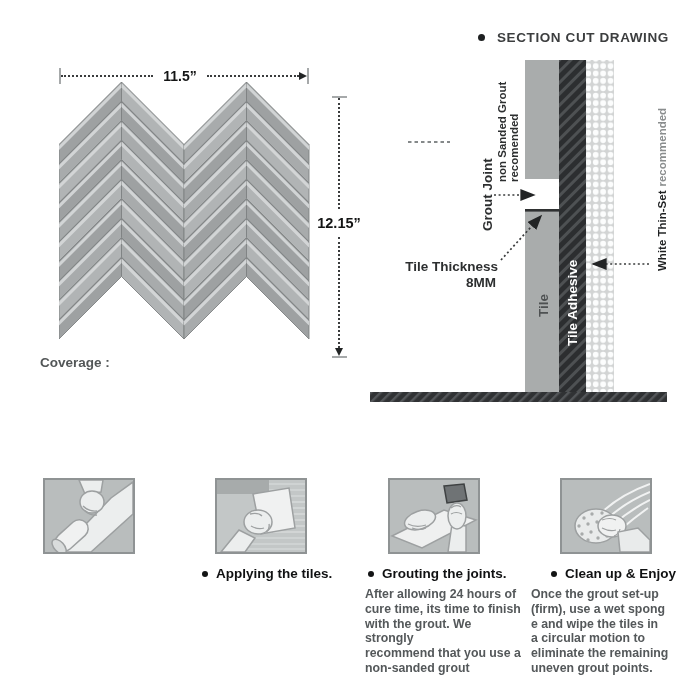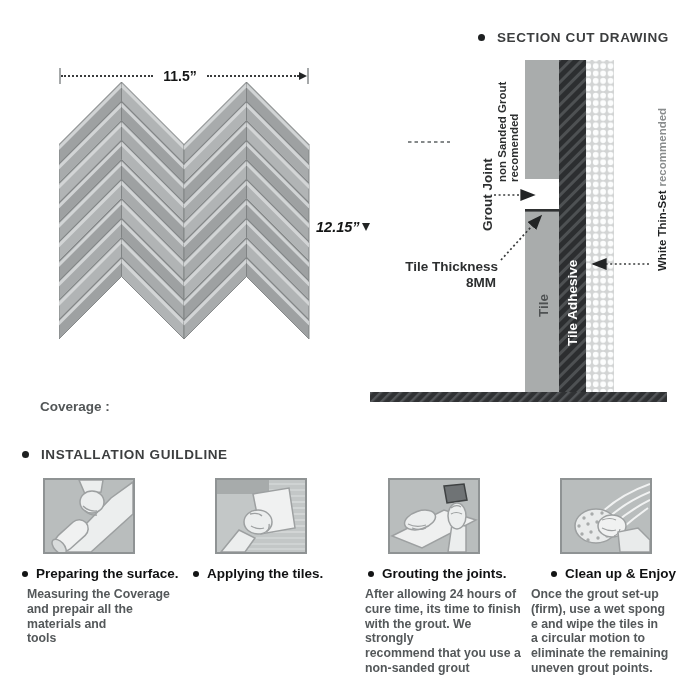--- a/index.html
+++ b/index.html
@@ -17,31 +17,31 @@
   .dim-h { position:absolute; left:59px; top:67px; width:250px; height:18px;
            display:flex; align-items:center; }
   .tick-v { width:2px; height:16px; background:#a6a9aa; }
   .dash-h { flex:1; border-top:2px dotted #3a3c3d; height:0; }
   .dim-h .lbl { font-size:14px; font-weight:bold; color:#141515; margin:0 10px; white-space:nowrap; }
   .arr-r { width:0; height:0; border-left:8px solid #222425; border-top:4.5px solid transparent;
            border-bottom:4.5px solid transparent; }
 
   
   .dim-v { position:absolute; left:314px; top:96px; width:50px; height:262px;
-           display:flex; flex-direction:row; align-items:center;font-style:italic; }
+           display:flex; flex-direction:column; align-items:center; }
   .tick-h { height:2px; width:15px; background:#a6a9aa; }
   .dash-v { flex:1; border-left:2px dotted #3a3c3d; width:0; }
   .dim-v .lbl { font-size:14.5px; font-weight:bold; color:#141515; margin:6px 0; white-space:nowrap; }
   .arr-d { width:0; height:0; border-top:8px solid #222425; border-left:4.5px solid transparent;
            border-right:4.5px solid transparent; }
 
   .mosaic { position:absolute; left:59px; top:82px; }
 
   .coverage { position:absolute; left:40px; top:355px; display:flex; align-items:baseline; gap:9px; }
-  .coverage .k { font-size:13.5px; font-weight:bold; color:#525657;margin-top:44px; }
+  .coverage .k { font-size:13.5px; font-weight:bold; color:#525657; }
   .coverage .v { font-size:16.5px; font-weight:bold; color:#111213; }
 
   .section-cut-svg { position:absolute; left:370px; top:55px; }
 
   
   .stepbox { position:absolute; top:478px; width:92px; height:76px;
              border:2px solid #8f9394; background:#bbbfbf; }
   .step-title { position:absolute; top:566px; display:flex; align-items:center; gap:8px; }
   .step-title .dot { width:6px; height:6px; border-radius:50%; background:#131415; flex:0 0 auto; }
   .step-title .txt { font-size:13.5px; font-weight:bold; color:#101112; white-space:nowrap; }
@@ -203,24 +203,20 @@
     <text transform="translate(178,262) rotate(-90)" font-size="13.5" font-weight="bold" fill="#4e5152">Tile</text>
     <text transform="translate(207,291) rotate(-90)" font-size="13.5" font-weight="bold" fill="#ffffff">Tile Adhesive</text>
 
     <text transform="translate(296,216) rotate(-90)" font-size="11.5" font-weight="bold"><tspan fill="#1f2122">White Thin-Set</tspan><tspan fill="#8a8d8e" dx="4">recommended</tspan></text>
 
     <line x1="124" y1="140" x2="164" y2="140" stroke="#3a3c3d" stroke-width="1.7" stroke-dasharray="2 2.6" marker-end="url(#ah)"></line>
     <line x1="131" y1="205" x2="171" y2="161" stroke="#3a3c3d" stroke-width="1.7" stroke-dasharray="2 2.6" marker-end="url(#ah)"></line>
     <line x1="279" y1="209" x2="223" y2="209" stroke="#3a3c3d" stroke-width="1.7" stroke-dasharray="2 2.6" marker-end="url(#ah)"></line>
   </svg>
 
-  <div class="sec-head" style="left:22px; top:447px;">
-    <span class="bullet"></span>
-    <span class="txt">INSTALLATION GUILDLINE</span>
-  </div>
 
   <svg class="stepbox" style="left:43px;" width="88" height="72" viewBox="0 0 88 72">
     <rect width="88" height="72" fill="#b9bdbd"></rect>
     <polygon points="14,72 66,18 88,2 88,34 46,72" fill="#eceeee" stroke="#9da0a1" stroke-width="1.5"></polygon>
     <g transform="rotate(-42 26 56)">
       <rect x="8" y="47" width="38" height="18" rx="9" fill="#f0f1f1" stroke="#9da0a1" stroke-width="1.5"></rect>
       <ellipse cx="10" cy="56" rx="5" ry="9" fill="#d9dcdc" stroke="#9da0a1" stroke-width="1.5"></ellipse>
     </g>
     <polygon points="34,0 58,0 56,12 40,14" fill="#eceeee" stroke="#9da0a1" stroke-width="1.5"></polygon>
     <ellipse cx="47" cy="22" rx="12" ry="11" fill="#eceeee" stroke="#9da0a1" stroke-width="1.5"></ellipse>
@@ -284,30 +280,22 @@
         <circle cx="47" cy="48" r="1.7"></circle>
         <circle cx="26" cy="60" r="1.7"></circle>
       <circle cx="36" cy="58" r="1.7"></circle>
         <circle cx="45" cy="56" r="1.7"></circle>
     </g>
     <ellipse cx="50" cy="46" rx="14" ry="11" fill="#f0f1f1" stroke="#9da0a1" stroke-width="1.5"></ellipse>
     <path d="M40,40 q8,-3 14,0 M40,48 q8,4 14,2 M52,56 q5,-2 6,-7" fill="none" stroke="#9da0a1" stroke-width="1.2"></path>
     <polygon points="58,72 56,52 76,48 88,60 88,72" fill="#e9ebeb" stroke="#9da0a1" stroke-width="1.5"></polygon>
   </svg>
 
-  <div class="step-title" style="left:22px;">
-    <span class="dot"></span>
-    <span class="txt">Preparing the surface.</span>
-  </div>
-  <div class="step-desc" style="left:27px;">Measuring the Coverage
-and prepair all the
-materials and
-tools</div>
-
-  <div class="step-title" style="left:193px;">
+
+  <div class="step-title" style="left:202px;">
     <span class="dot"></span>
     <span class="txt">Applying the tiles.</span>
   </div>
 
   <div class="step-title" style="left:368px;">
     <span class="dot"></span>
     <span class="txt">Grouting the joints.</span>
   </div>
   <div class="step-desc" style="left:365px; width:158px;">After allowing 24 hours of
 cure time, its time to finish

